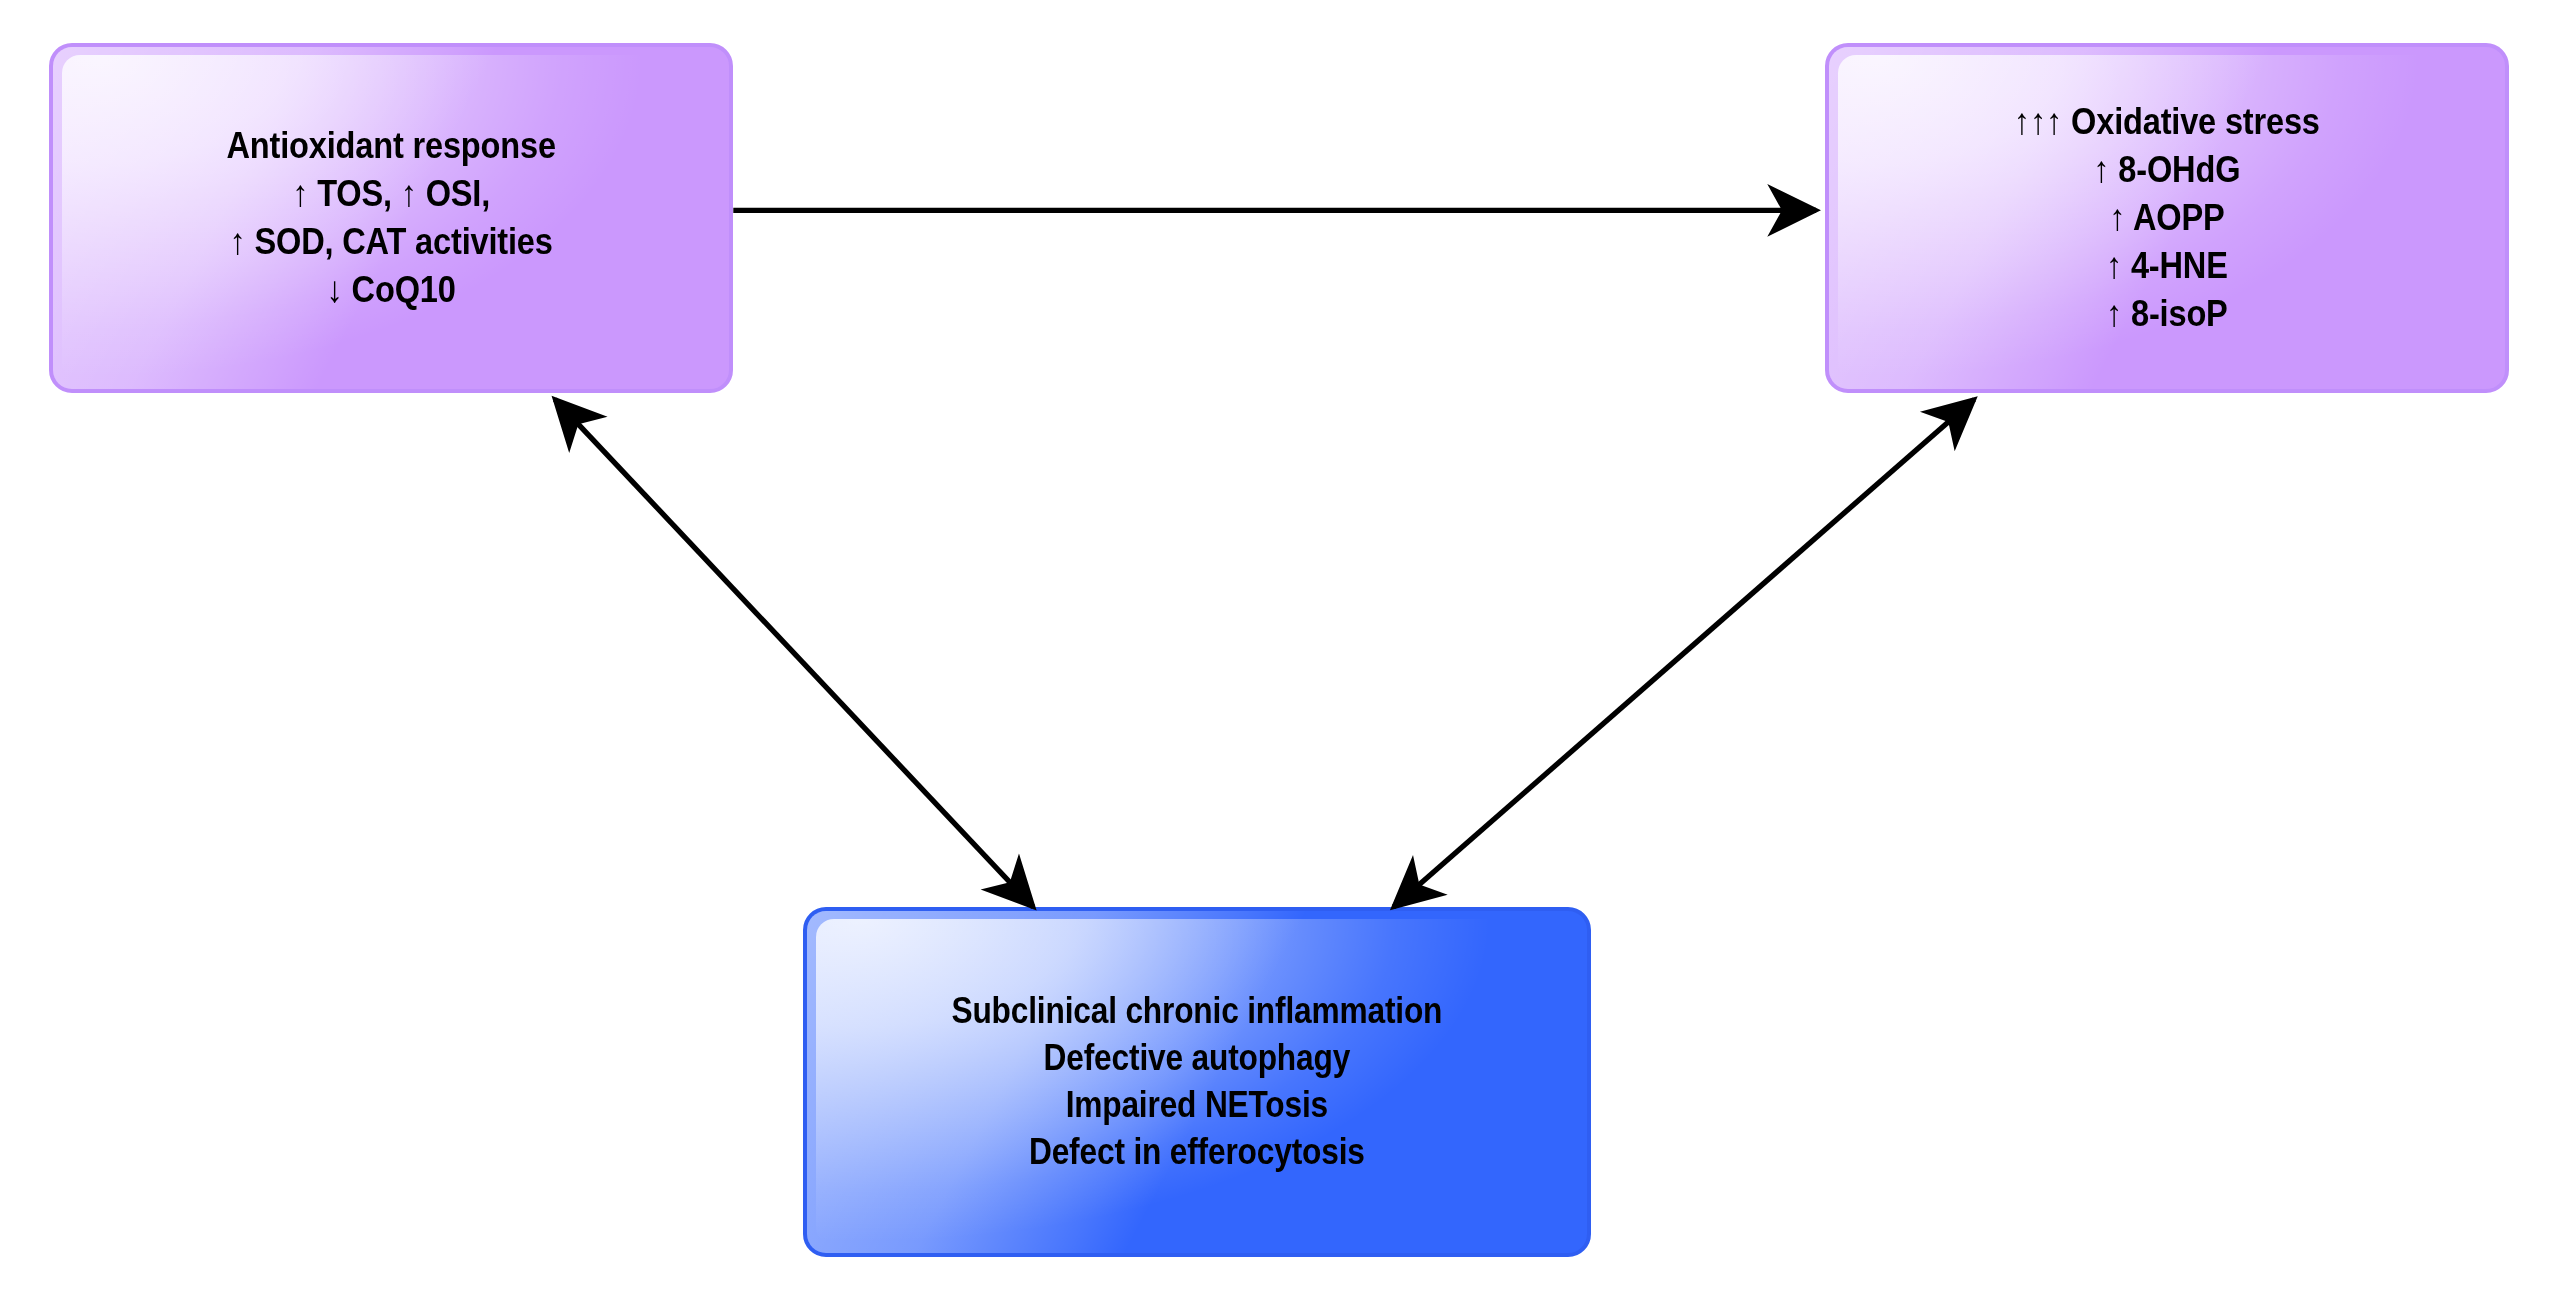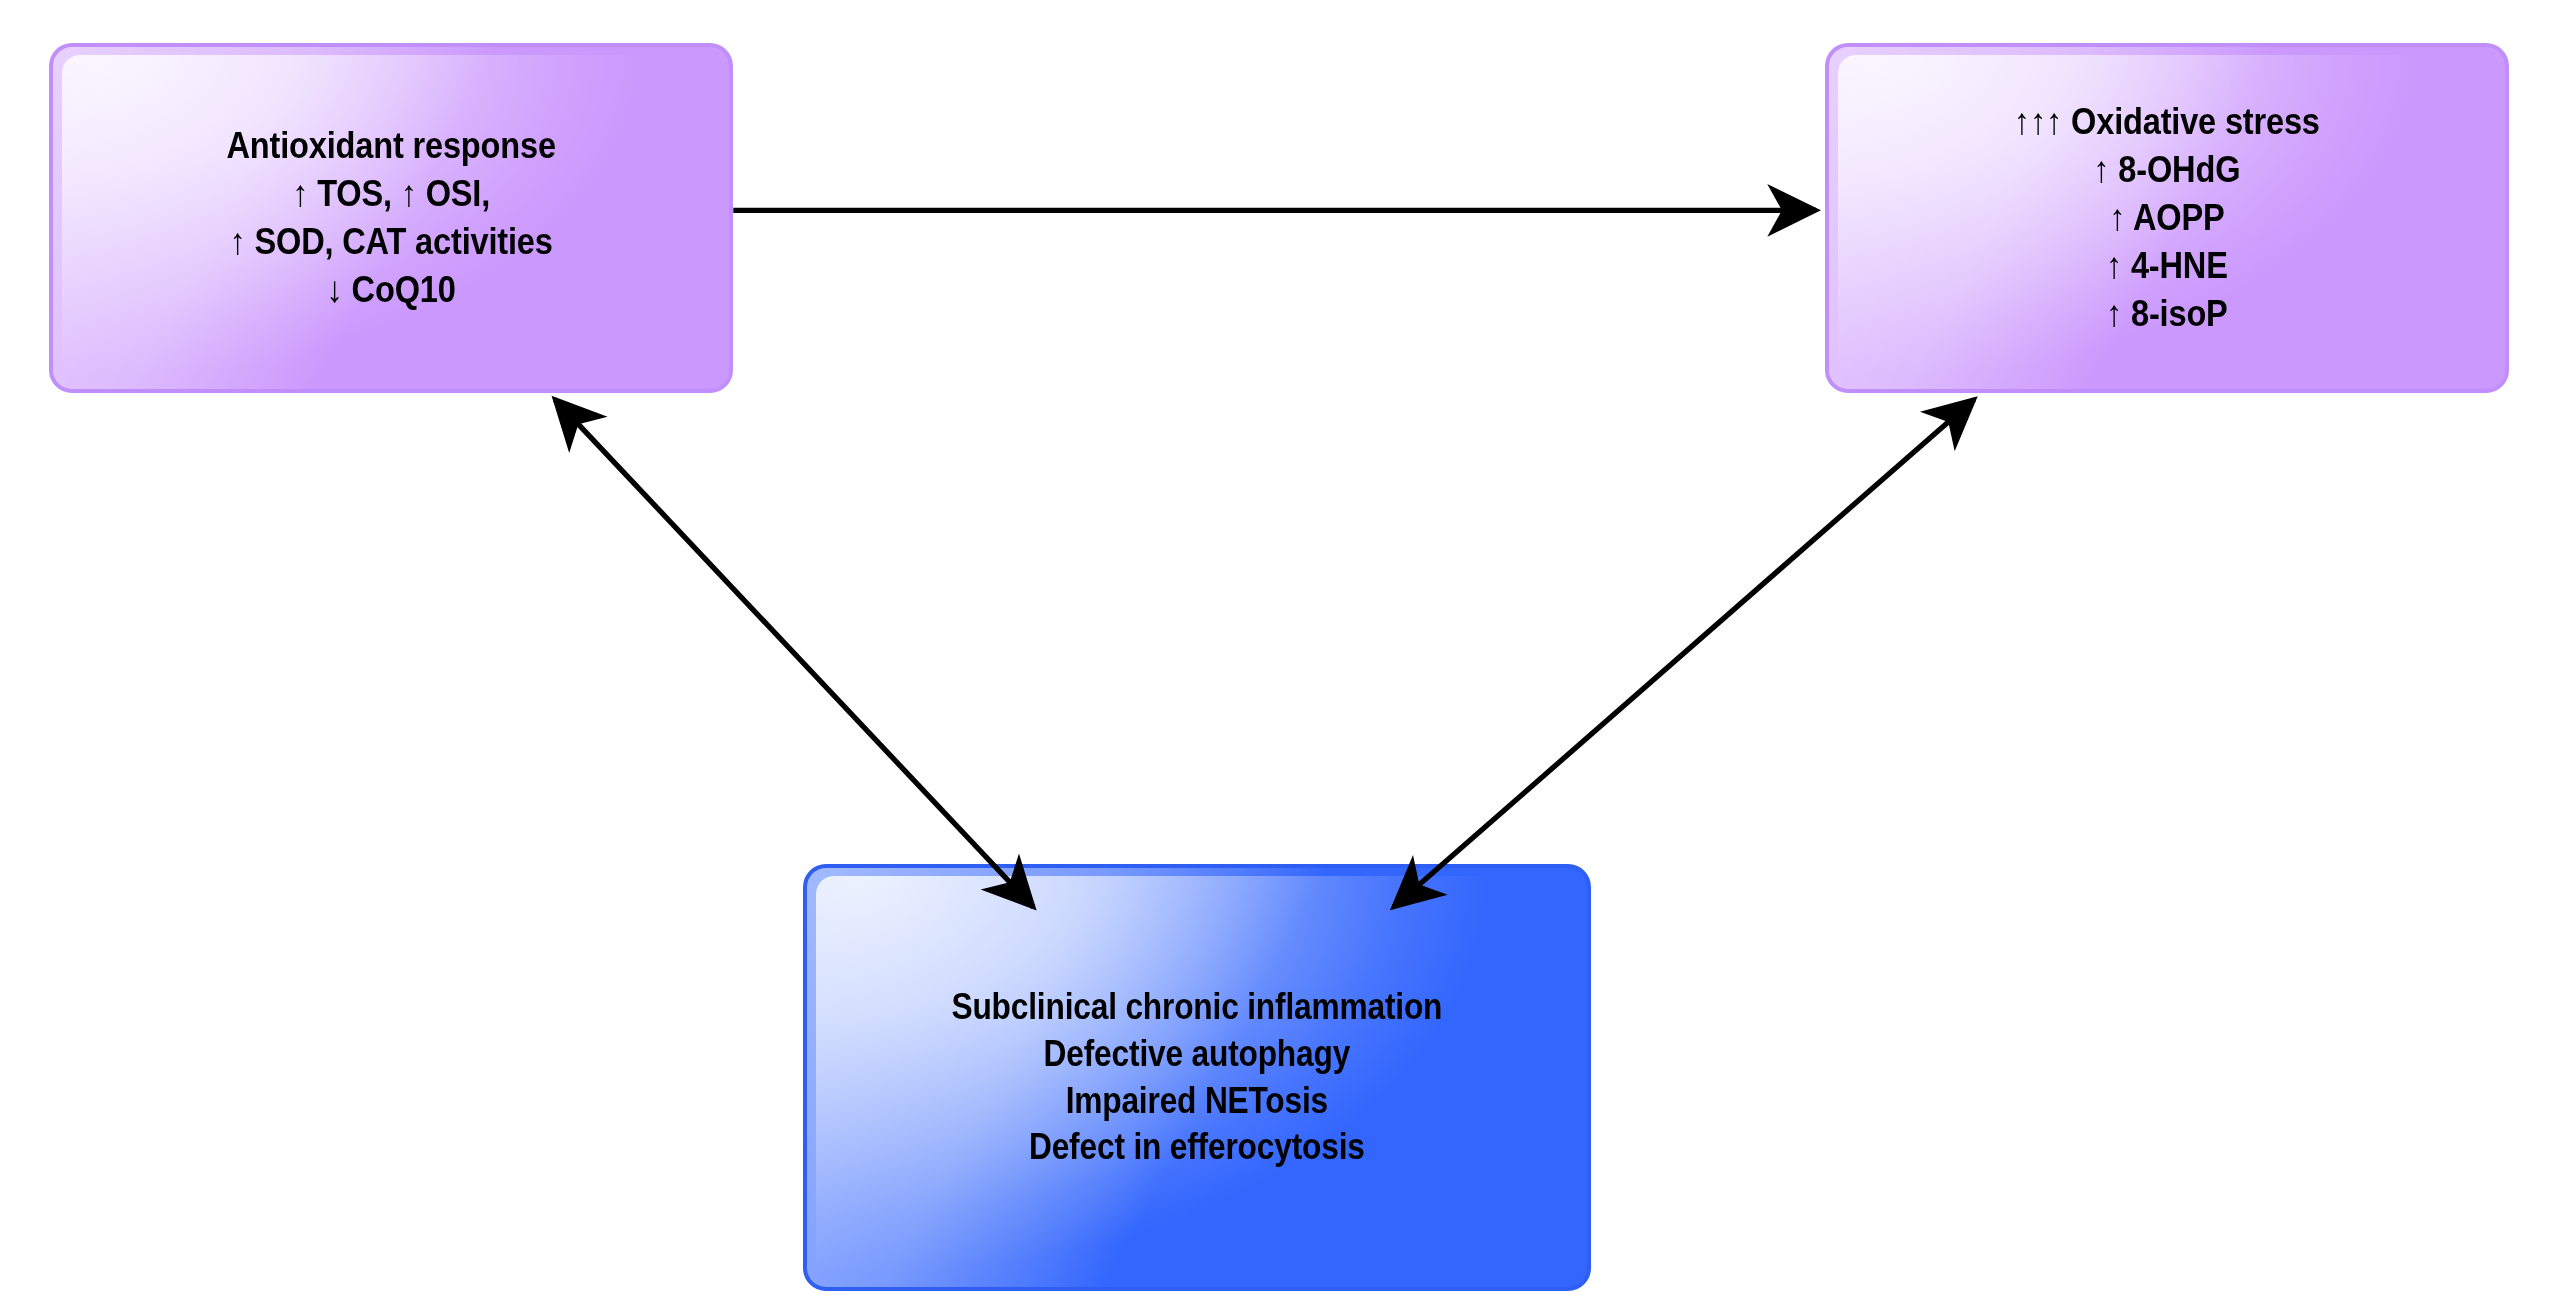--- a/index.html
+++ b/index.html
@@ -91,21 +91,21 @@
     left: 49px;  top: 43px;  width: 684px;  height: 350px;
   }
   #node-antioxidant .label { font-size: 37px; }
 
   #node-oxidative {
     left: 1825px; top: 43px; width: 684px; height: 350px;
   }
   #node-oxidative .label { font-size: 37px; }
 
   #node-inflammation {
-    left: 803px; top: 864px; width: 788px; height: 427px;
+    left: 803px; top: 907px; width: 788px; height: 350px;
   }
   #node-inflammation .label { font-size: 36px; }
 
   
   #arrows {
     position: absolute;
     left: 0; top: 0;
     width: 2576px;
     height: 1302px;
     z-index: 5;

